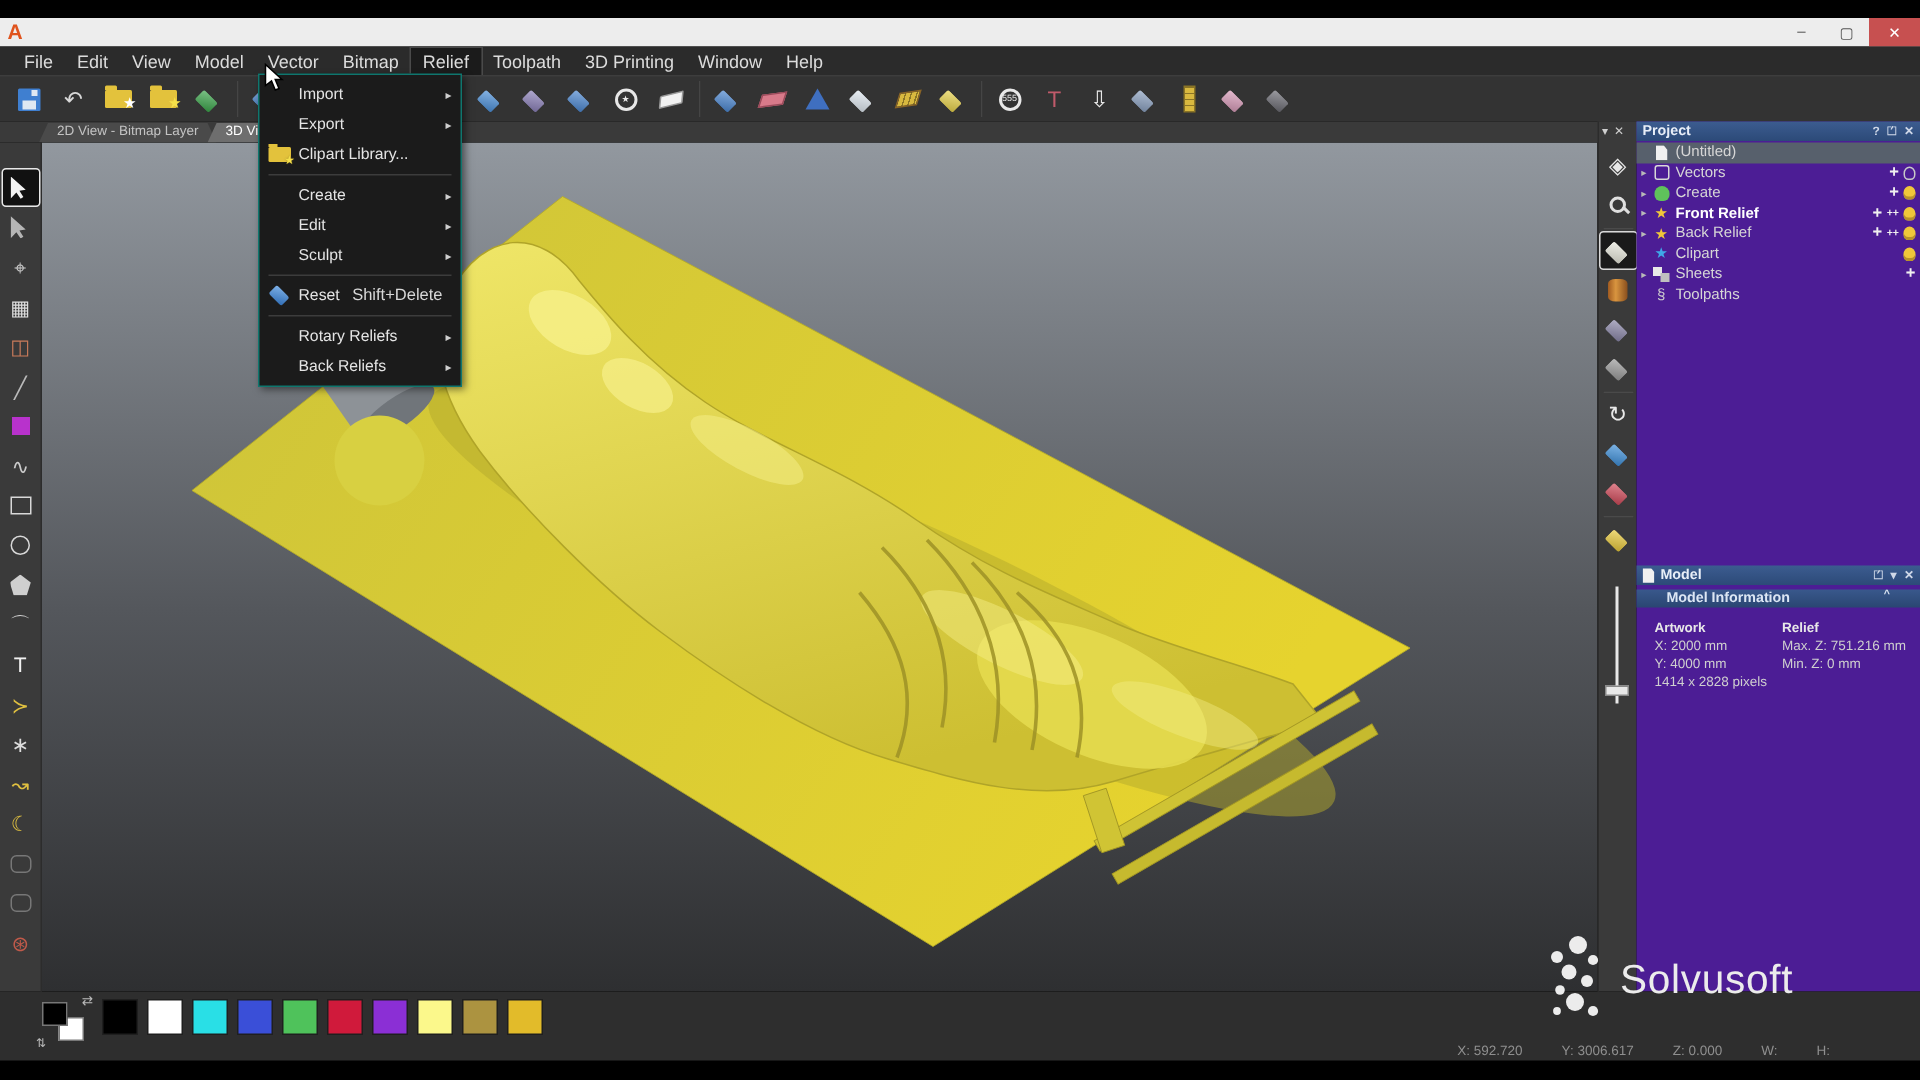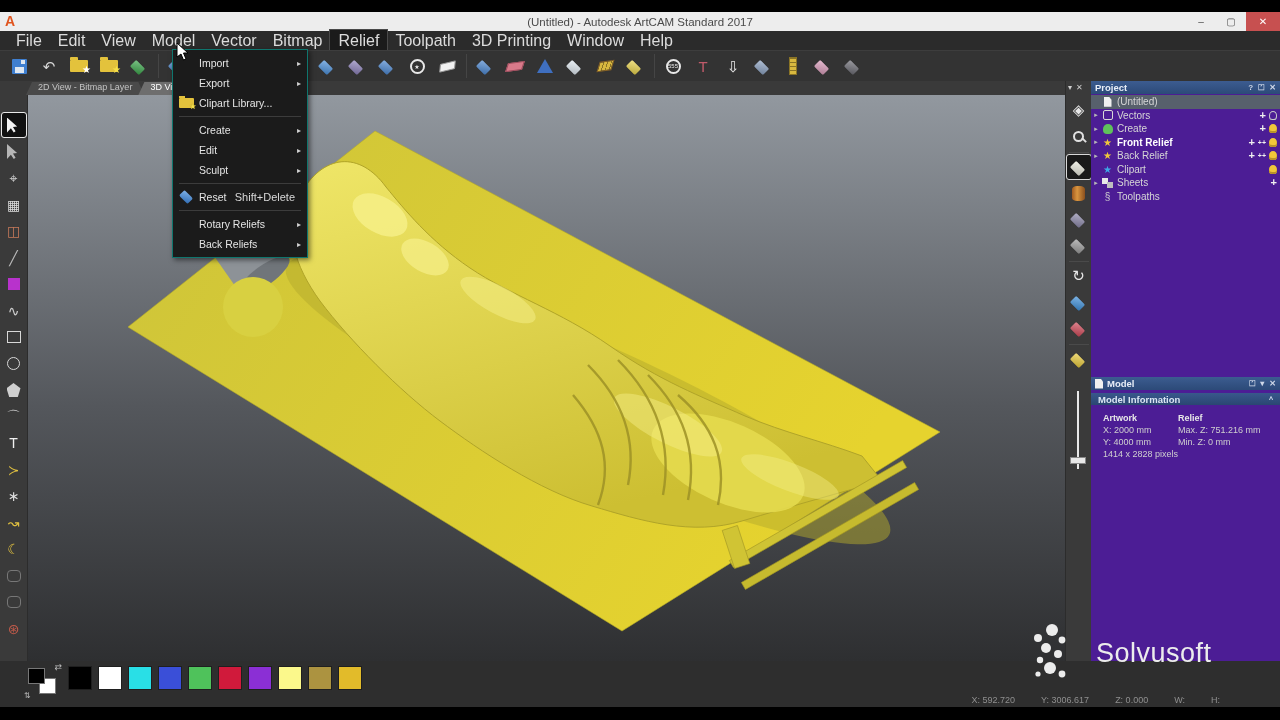--- a/index.html
+++ b/index.html
@@ -10,21 +10,21 @@
   
   #titlebar { position:absolute; left:0; top:12px; width:1280px; height:19px; background:#ededed; display:flex; align-items:center; }
   #app-logo { position:absolute; left:5px; top:1px; font-size:14px; font-weight:bold; color:#e0541e; }
   #title-text { width:100%; text-align:center; font-size:11.5px; color:#4a4a4a; }
   #win-controls { position:absolute; right:0; top:0; height:19px; display:flex; }
   .win-btn { width:30px; height:19px; display:flex; align-items:center; justify-content:center; font-size:10px; color:#555; }
   .win-btn.close { background:#c75050; color:#fff; width:34px; }
 
   
   #menubar { position:absolute; left:0; top:31px; width:1280px; height:19px; background:#2b2b2b; display:flex; align-items:center; padding-left:8px; }
-  .menu-item { color:#dcdcdc; font-size:16px; padding:2px 8px; white-space:nowrap; }
+  .menu-item { color:#dcdcdc; font-size:12px; padding:2px 8px; white-space:nowrap; }
   .menu-item.active { background:#1b1b1b; outline:1px solid #4a4a4a; }
 
   
   #toolbar { position:absolute; left:0; top:50px; width:1280px; height:31px; background:#333333; border-top:1px solid #3d3d3d; display:flex; align-items:center; padding-left:6px; }
   .tbtn { width:26px; height:26px; margin-right:4px; display:flex; align-items:center; justify-content:center; position:relative; border-radius:2px; }
   .tb-sep { width:1px; height:24px; background:#222; border-right:1px solid #454545; margin:0 5px 0 2px; }
   .dia { width:16px; height:10px; transform:rotate(0deg); }
   .dia i { display:block; width:13px; height:13px; transform:rotate(45deg) scaleY(0.7); border-radius:2px; }
   .tb-glyph { font-size:15px; line-height:1; }
   .folder-ic { position:relative; width:18px; height:12px; background:#e3c23c; border-radius:1px; }
@@ -96,23 +96,23 @@
   .act-plus { color:#f0f0f0; font-size:11px; font-weight:bold; line-height:1; }
   .act-pluspair { display:flex; flex-direction:column; line-height:5px; font-size:7px; color:#f0f0f0; font-weight:bold; }
   .bulb { width:8px; height:9px; border-radius:50% 50% 40% 40%; background:#f0c73a; box-shadow:inset 0 -2px 0 #b8922a; }
   .bulb.off { background:transparent; border:1px solid #c8c8c8; box-shadow:none; }
   .sq-ic { width:10px; height:10px; }
   .two-sheets { position:relative; width:11px; height:10px; }
   .two-sheets b, .two-sheets i { position:absolute; width:6px; height:6px; background:#e8e8e8; }
   .two-sheets i { left:5px; top:4px; background:#bfbfbf; }
 
   #model-panel { margin-top:174px; }
-  .section-header { height:12px; background:linear-gradient(#39588c,#2a4672); color:#dce6f4; font-size:9.5px; font-weight:bold; display:flex; align-items:center; padding:0 7px; margin-top:3px; }
+  .section-header { height:12px; background:linear-gradient(#39588c,#2a4672); color:#dce6f4; font-size:9.5px; font-weight:bold; display:flex; align-items:flex-start; padding:0 20px; margin-top:3px; }
   .section-header .chev { margin-left:auto; font-size:7px; }
-  #model-info-body { display:flex; padding:8px 4px 0 12px; font-size:9px; color:#cfcfcf; }
+  #model-info-body { display:flex; gap:10px; padding:8px 4px 0 12px; font-size:9px; color:#cfcfcf; }
   .mi-col div { margin-bottom:2px; white-space:nowrap; }
   .mi-head { font-weight:bold; color:#e8e8e8; }
 
   
   #relief-menu { position:absolute; left:172px; top:49px; width:136px; background:#1b1b1b; border:1px solid #0f766e; box-shadow:2px 2px 5px rgba(0,0,0,.5); z-index:50; padding:3px 0; }
   .dd-item { height:20px; display:flex; align-items:center; font-size:10.5px; color:#e4e4e4; padding-right:6px; }
   .dd-icon { width:26px; display:flex; justify-content:center; align-items:center; }
   .dd-label { flex:1; white-space:nowrap; }
   .dd-shortcut { font-size:11px; color:#d8d8d8; margin-right:6px; }
   .dd-arrow { font-size:8px; color:#cfcfcf; }
@@ -128,31 +128,30 @@
   
   #palette-row { position:absolute; left:0; top:661px; width:1280px; height:46px; background:#2e2e2e; }
   #swatch-pair { position:absolute; left:28px; top:5px; width:32px; height:32px; }
   #swatch-pair .primary { position:absolute; left:0; top:2px; width:17px; height:16px; background:#000; border:1px solid #777; z-index:2; }
   #swatch-pair .secondary { position:absolute; left:11px; top:12px; width:17px; height:16px; background:#fff; border:1px solid #777; }
   #swatch-pair .swap { position:absolute; right:-2px; top:-4px; color:#bbb; font-size:9px; }
   #swatch-pair .reset { position:absolute; left:-4px; bottom:-2px; color:#bbb; font-size:8px; }
   #swatches { position:absolute; left:68px; top:5px; display:flex; gap:6px; }
   .swatch { width:24px; height:24px; border:1px solid #1f1f1f; }
   #statusbar { position:absolute; left:0; top:693px; width:1280px; height:14px; display:flex; justify-content:flex-end; align-items:center; gap:26px; padding-right:60px; font-size:9px; color:#8f8f8f; }
-  #watermark { position:absolute; left:1028px; top:622px; display:flex; align-items:center; gap:24px; z-index:40; }
+  #watermark { position:absolute; left:1028px; top:622px; display:flex; align-items:center; gap:8px; z-index:40; }
   #wm-text { font-size:27px; color:#ececec; letter-spacing:0.5px; }
 </style>
 </head>
 <body>
 
 <div id="stage">
 
   <div id="titlebar">
     <span id="app-logo">A</span>
-    <div id="title-text">(Untitled) - Autodesk ArtCAM Standard 2017</div>
     <div id="win-controls">
       <div class="win-btn">–</div>
       <div class="win-btn">▢</div>
       <div class="win-btn close">✕</div>
     </div>
   </div>
 
   <div id="menubar">
       <div class="menu-item">File</div>
       <div class="menu-item">Edit</div>

